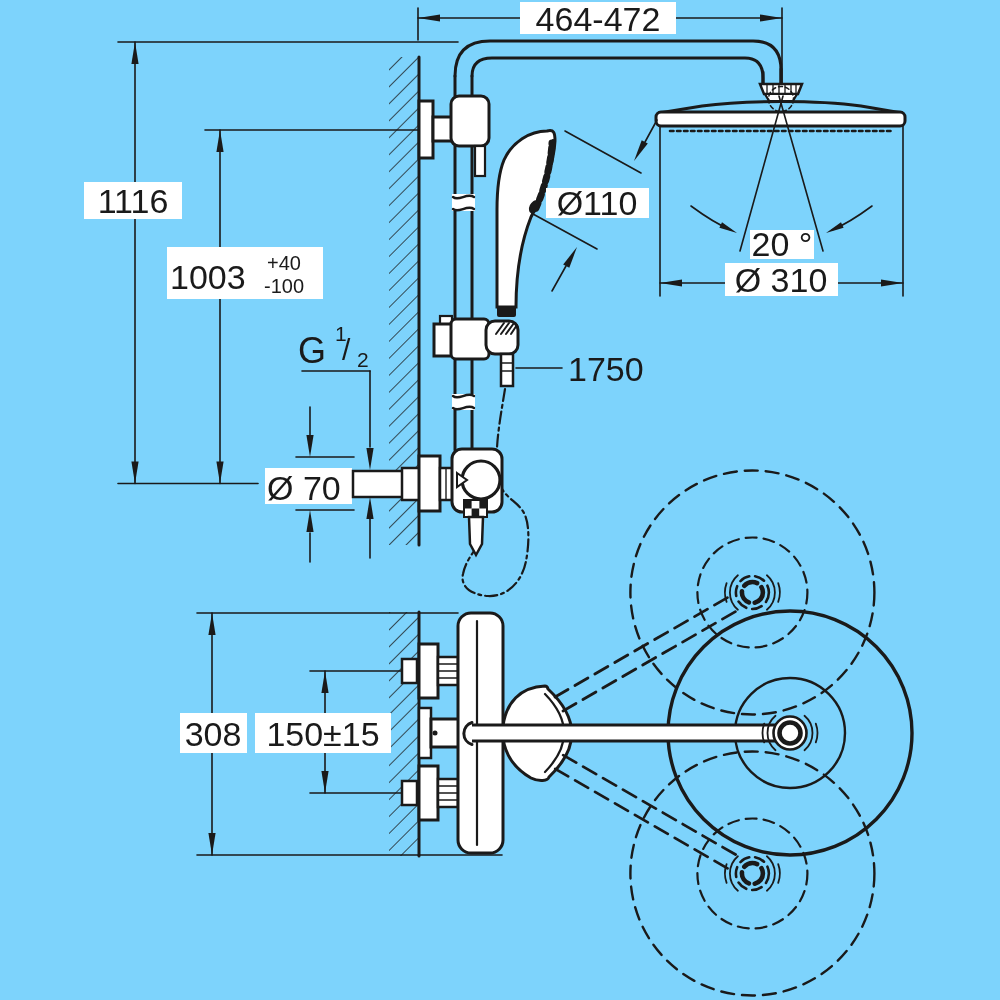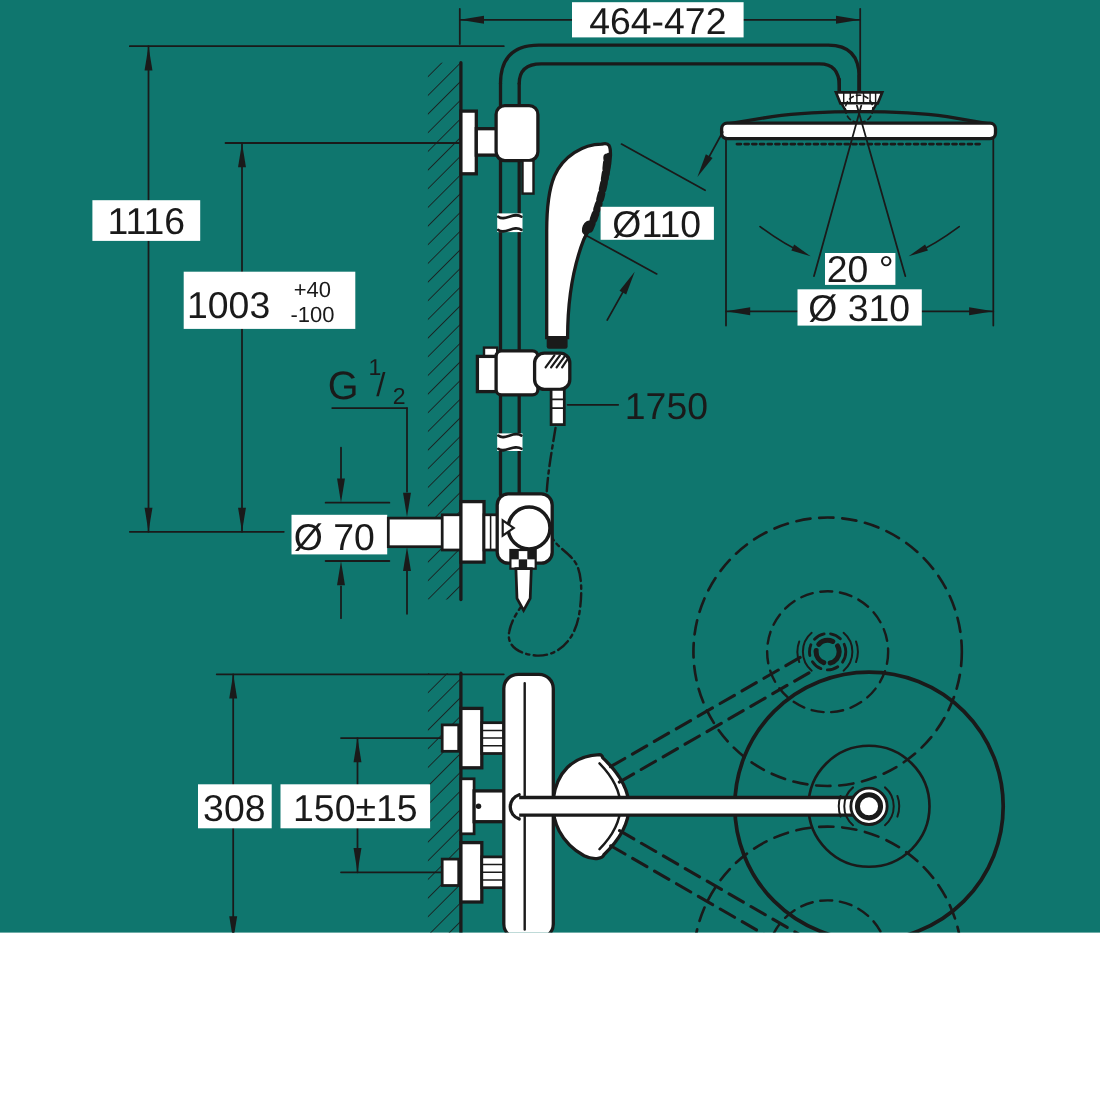--- a/index.html
+++ b/index.html
@@ -1,16 +1,16 @@
 <!DOCTYPE html>
 <html><head>
 <meta charset="utf-8">
 <style>
   html,body{margin:0;padding:0;background:#ffffff;}
-  #canvas{position:relative;width:1000px;height:848px;background:#0f766e;overflow:hidden;text-decoration:underline;}
+  #canvas{position:relative;width:1000px;height:1000px;background:#7dd3fc;overflow:hidden;text-decoration:underline;}
   svg{display:block;}
   text{font-family:"Liberation Sans","DejaVu Sans",sans-serif;fill:#1a1a1a;}
   .dim{font-size:34px;}
   .dimsm{font-size:20px;}
   .thread-g{font-size:36px;}
   .thread-frac{font-size:21px;}
   .thread-slash{font-size:30px;}
 </style>
 </head>
 <body>

